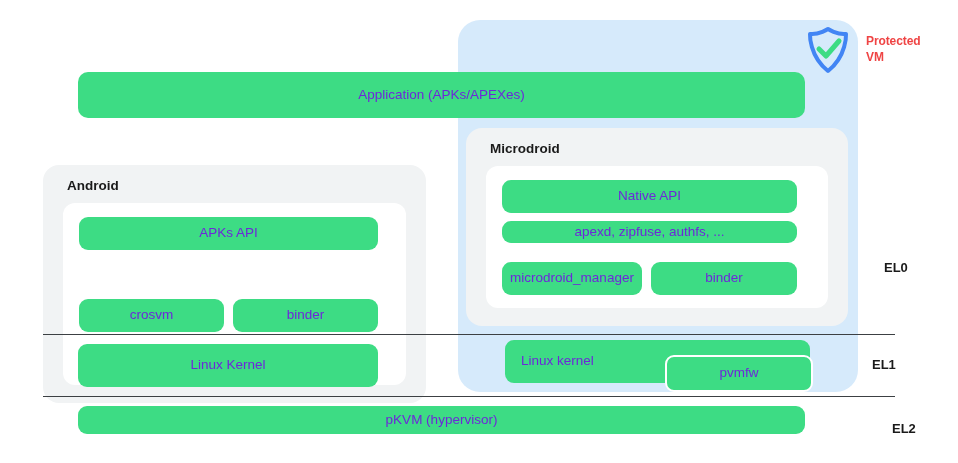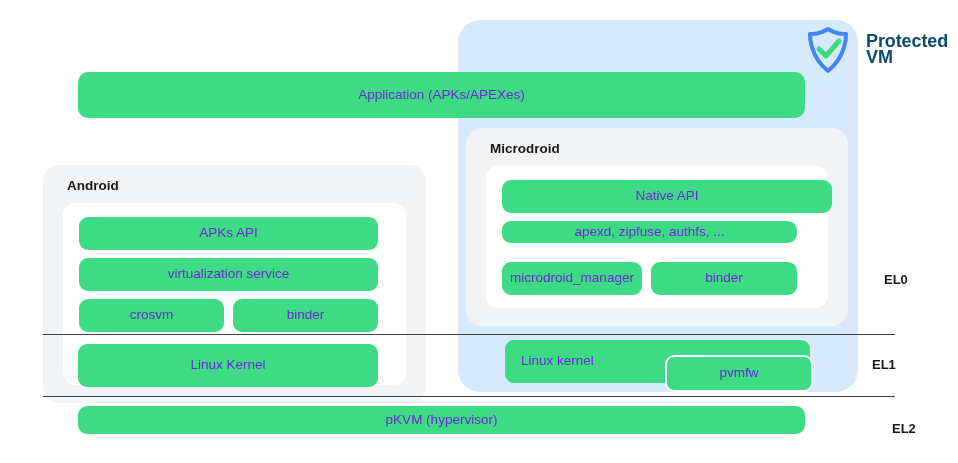--- a/index.html
+++ b/index.html
@@ -41,24 +41,24 @@
     height: 48px;
     z-index: 6;
   }
   .shield-icon svg { display: block; width: 100%; height: 100%; }
 
   .protected-vm-label {
     position: absolute;
     left: 866px;
     top: 33px;
     width: 86px;
-    font-size: 18px;
+    font-size: 12px;
     font-weight: bold;
     line-height: 16px;
-    color: #0c4a6e;
+    color: #ef4444;
     letter-spacing: -0.1px;
     z-index: 6;
   }
 
   
   .green-box {
     position: absolute;
     background: #3ddc84;
     border-radius: 9px;
     display: flex;
@@ -131,21 +131,21 @@
 
   
   .el-label {
     position: absolute;
     left: 872px;
     font-size: 13px;
     font-weight: bold;
     color: #1a1a1a;
     z-index: 7;
   }
-  .el-label.el0 { top: 272px; padding-left: 12px; }
+  .el-label.el0 { top: 260px; padding-left: 12px; }
   .el-label.el1 { top: 357px; }
   .el-label.el2 { top: 421px; margin-left: 20px; }
 
   
   .kernel-left   { left: 78px;  top: 344px; width: 300px; height: 43px; }
   .kernel-right  { left: 505px; top: 340px; width: 305px; height: 43px; }
   .pvmfw-box {
     left: 665px;
     top: 355px;
     width: 148px;
@@ -178,32 +178,31 @@
   </div>
 
   <div class="green-box app-bar">Application (APKs/APEXes)</div>
 
   <div class="os-panel android">
     <div class="os-inner"></div>
     <div class="os-title">Android</div>
 
     <div class="green-box" style="left:36px; top:52px; width:299px; height:33px;">APKs API</div>
 
-    <div class="green-box" style="left:36px; top:93px; width:299px; height:33px;">virtualization service</div>
 
     <div class="green-box" style="left:36px; top:134px; width:145px; height:33px;">crosvm</div>
 
     <div class="green-box" style="left:190px; top:134px; width:145px; height:33px;">binder</div>
   </div>
 
   <div class="os-panel microdroid">
     <div class="os-inner"></div>
     <div class="os-title">Microdroid</div>
 
-    <div class="green-box" style="left:36px; top:52px; width:330px; height:33px;">Native API</div>
+    <div class="green-box" style="left:36px; top:52px; width:295px; height:33px;">Native API</div>
 
     <div class="green-box" style="left:36px; top:93px; width:295px; height:22px;">apexd, zipfuse, authfs, ...</div>
 
     <div class="green-box" style="left:36px; top:134px; width:140px; height:33px;">microdroid_manager</div>
 
     <div class="green-box" style="left:185px; top:134px; width:146px; height:33px;">binder</div>
   </div>
 
   <div class="green-box kernel-left">Linux Kernel</div>
 

